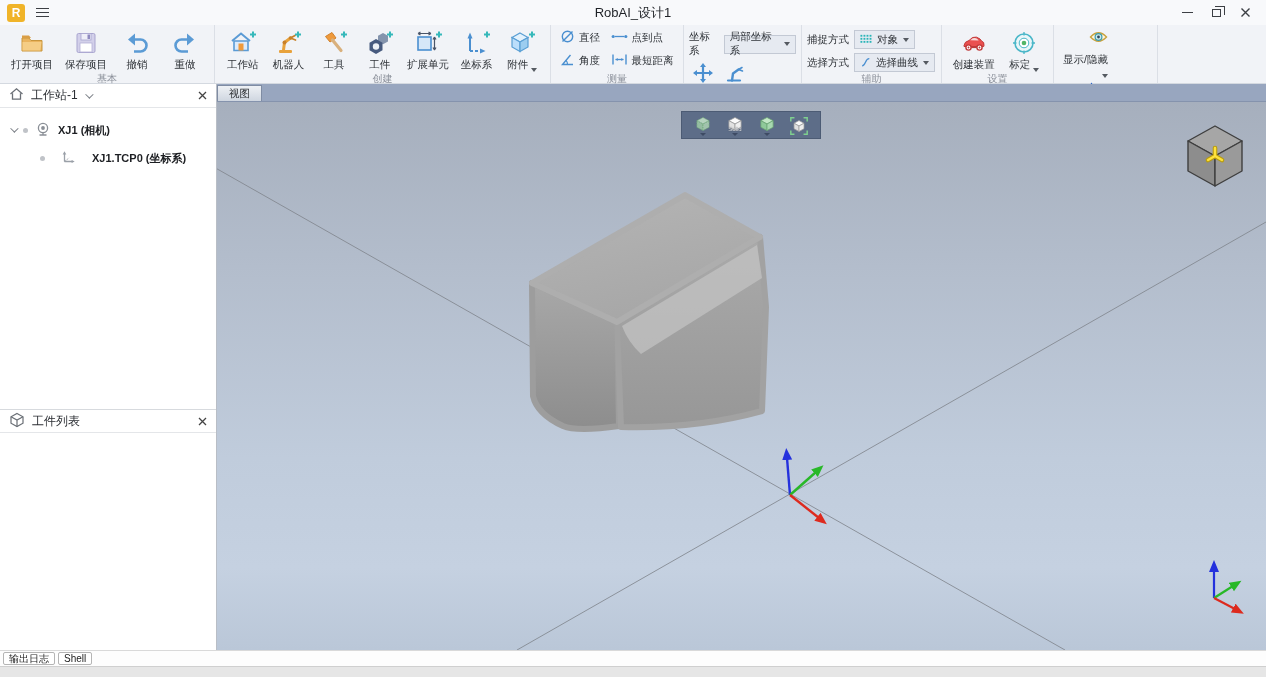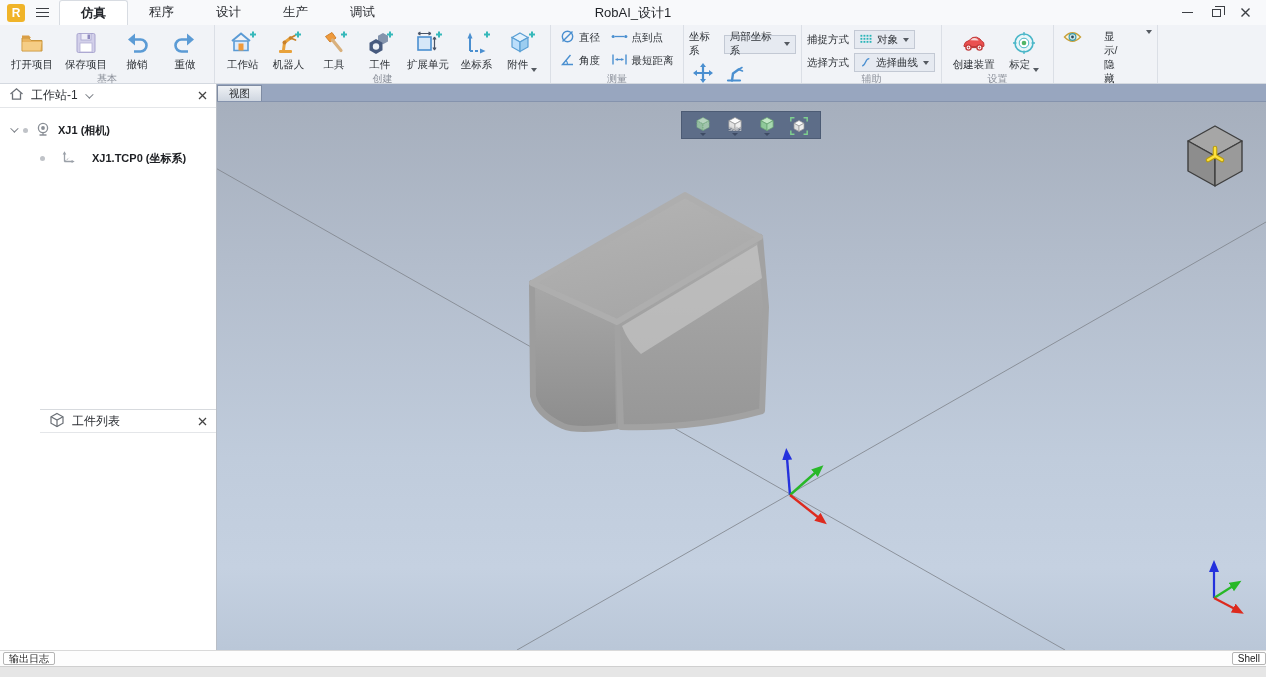--- a/index.html
+++ b/index.html
@@ -38,28 +38,28 @@
     border-top:4px solid #555a61; display:inline-block; }
   .meas { display:grid; grid-template-rows:20px 20px; grid-auto-flow:column; column-gap:6px; row-gap:3px;
     align-content:center; padding:2px 2px 0; }
   .sbtn { display:flex; align-items:center; gap:4px; font-size:10.5px; color:#2f3338; padding:0 2px; }
   .vcol { flex-direction:column; gap:4px; padding-top:3px; }
   .ctlrow { display:flex; align-items:center; gap:5px; font-size:10.5px; color:#2f3338; }
   .combo { height:19px; background:#e6eaf1; border:1px solid #c3c9d4; display:flex; align-items:center;
     gap:5px; padding:0 5px; font-size:10.5px; color:#2f3338; }
   .combo .caret { margin-left:auto; }
   .iconbtn { width:27px; height:22px; display:flex; align-items:center; justify-content:center; }
-  .disprow { display:flex; align-items:flex-start; gap:22px; font-size:10.5px; color:#2f3338; }
+  .disprow { display:flex; align-items:flex-end; gap:7px; font-size:10.5px; color:#2f3338;flex-direction:column; }
 
   
   .main { height:566px; display:flex; }
   .left-panel { width:217px; background:#fff; border-right:1px solid #b9bec6; display:flex; flex-direction:column; }
   .panel-header { height:24px; display:flex; align-items:center; gap:7px; padding:0 9px;
     border-bottom:1px solid #e4e6e9; flex:none; }
-  .panel-header.bordertop { border-top:1px solid #d7dade;margin-left:40px; }
+  .panel-header.bordertop { border-top:1px solid #d7dade; }
   .ph-title { font-size:12px; color:#2b2e33; }
   .chev { width:6px; height:6px; border-right:1.4px solid #7a7f86; border-bottom:1.4px solid #7a7f86;
     transform:rotate(45deg) translateY(-2px); display:inline-block; }
   .ph-close { margin-left:auto; display:flex; }
   .tree { height:301px; padding-top:8px; }
   .trow { height:28px; display:flex; align-items:center; gap:7px; padding-left:10px;
     font-size:11px; font-weight:bold; color:#1d1f23; }
   .trow.child { padding-left:40px;gap:16px; }
   .dot { width:5px; height:5px; border-radius:50%; background:#c0c3c8; flex:none; }
   .panel-empty { flex:1; }
@@ -79,42 +79,35 @@
   .vtcell { width:22px; display:flex; flex-direction:column; align-items:center; position:relative; }
   .vtcaret { width:0; height:0; border-left:3px solid transparent; border-right:3px solid transparent;
     border-top:3.5px solid #3d4a63; margin-top:0px; }
   .solid-tag { position:absolute; left:50%; transform:translateX(-50%); bottom:4px;
     font-size:6px; line-height:1; color:#e5e9f0; text-shadow:0 0 1px #333; }
 
   .viewcube { position:absolute; right:20px; top:21px; }
 
   
   .bottombar { height:16px; background:#fdfdfd; border-top:1px solid #d9d9d9;
-    display:flex; align-items:center; gap:3px; padding-left:3px;justify-content:space-between; }
+    display:flex; align-items:center; gap:3px; padding-left:3px; }
   .btab { height:13px; line-height:11px; padding:0 5px; font-size:10px; border:1px solid #b5b5b5;
     border-radius:2px; background:#fff; color:#222; }
   .statusbar { height:12px; background:#e6e6e6; border-top:1px solid #cfcfcf; }
 </style>
 </head>
 <body>
 
 <div class="titlebar">
   <div class="applogo">R</div>
   <div class="hamburger">
       <i></i>
       <i></i>
       <i></i>
     </div>
-  <div class="menutabs">
-    <div class="mtab active">仿真</div>
-    <div class="mtab">程序</div>
-    <div class="mtab">设计</div>
-    <div class="mtab">生产</div>
-    <div class="mtab">调试</div>
-  </div>
   <div class="apptitle">RobAI_设计1</div>
   <div class="winbtns">
     <span class="wb wb-min">
         <i></i>
       </span>
     <span class="wb wb-restore">
         <i></i>
       </span>
     <span class="wb">
       <svg width="11" height="11">

